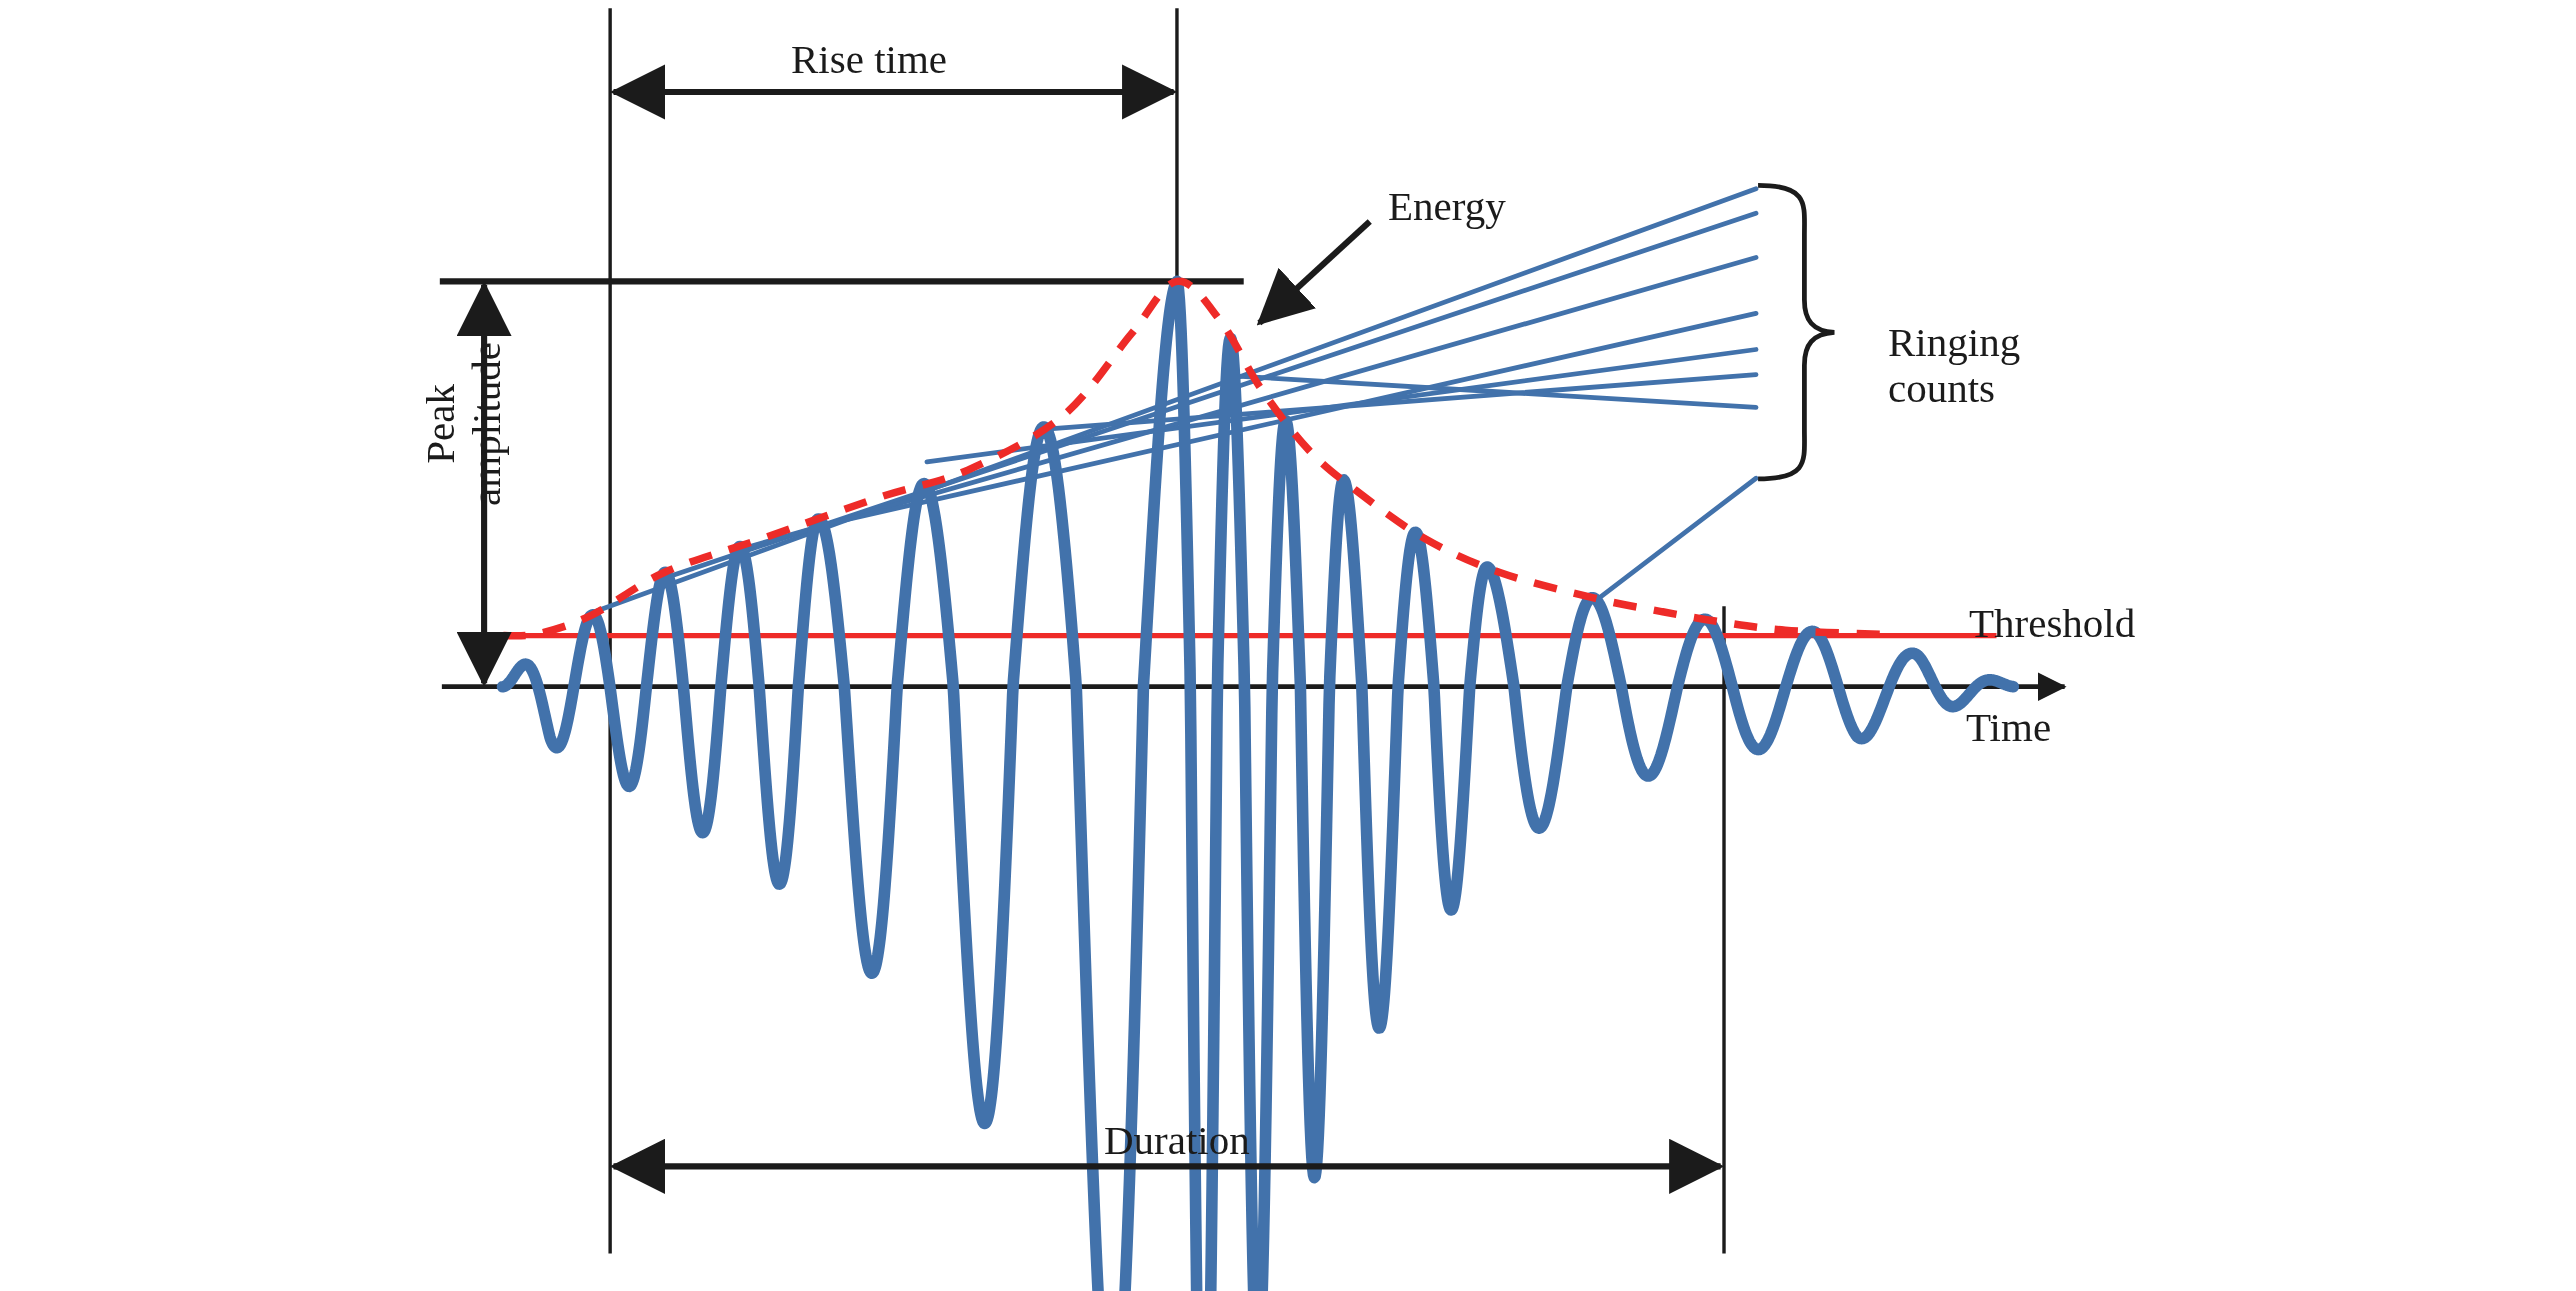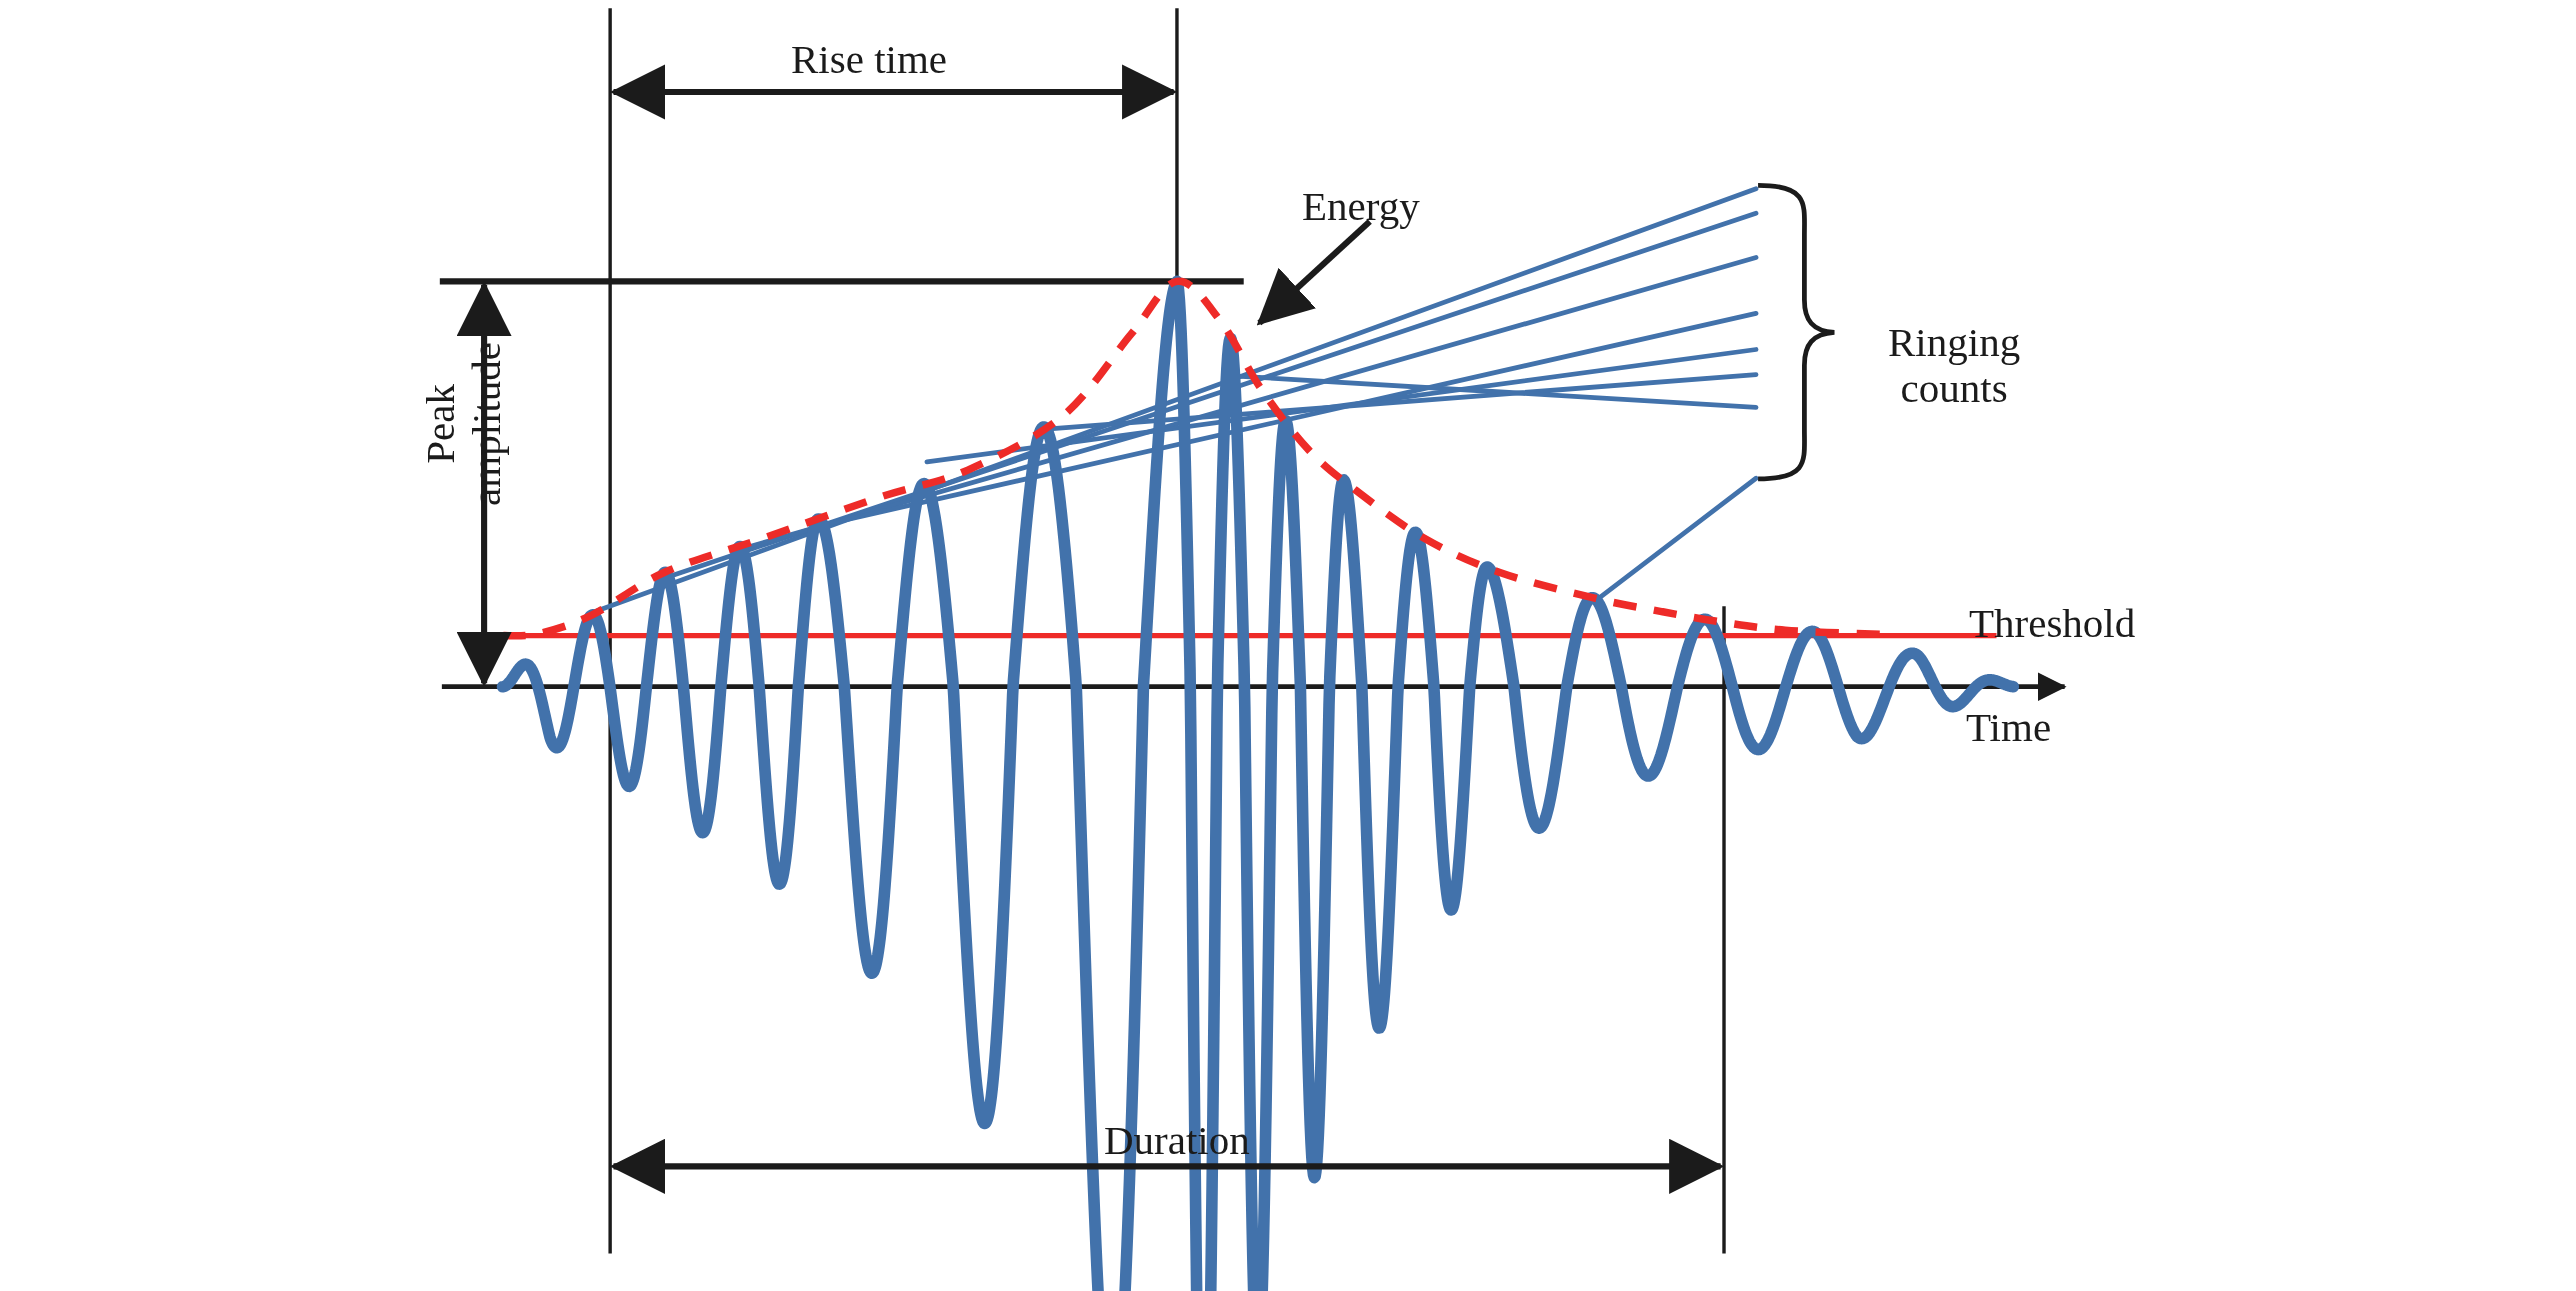--- a/index.html
+++ b/index.html
@@ -3,22 +3,22 @@
 <meta charset="utf-8">
 <style>
   html,body{margin:0;padding:0;background:#ffffff;}
   body{width:2576px;height:1291px;overflow:hidden;
        font-family:"Liberation Serif","DejaVu Serif",serif;color:#1a1a1a;}
   #stage{position:relative;width:2576px;height:1291px;background:#fff;padding-left:44px;}
   svg.layer{position:absolute;left:0;top:0;width:2576px;height:1291px;}
   .lbl{position:absolute;white-space:nowrap;font-family:"Liberation Serif","DejaVu Serif",serif;
        color:#1b1b1b;font-size:41px;line-height:1.12;}
   .lbl-rise{left:791px;top:37px;}
-  .lbl-energy{left:1302px;top:184px;}
-  .lbl-ring{left:1888px;top:320px;text-align:center;}
+  .lbl-energy{left:1388px;top:184px;}
+  .lbl-ring{left:1888px;top:320px;text-align:left;}
   .lbl-thr{left:1969px;top:601px;}
   .lbl-time{left:1966px;top:705px;}
   .lbl-dur{left:1104px;top:1118px;}
   .lbl-peak{position:absolute;left:317px;top:378px;width:293px;text-align:center;
             transform:rotate(-90deg);transform-origin:50% 50%;}
   .lbl-peak .l1{display:block;}
   .lbl-peak .l2{display:block;}
 </style>
 </head>
 <body>

